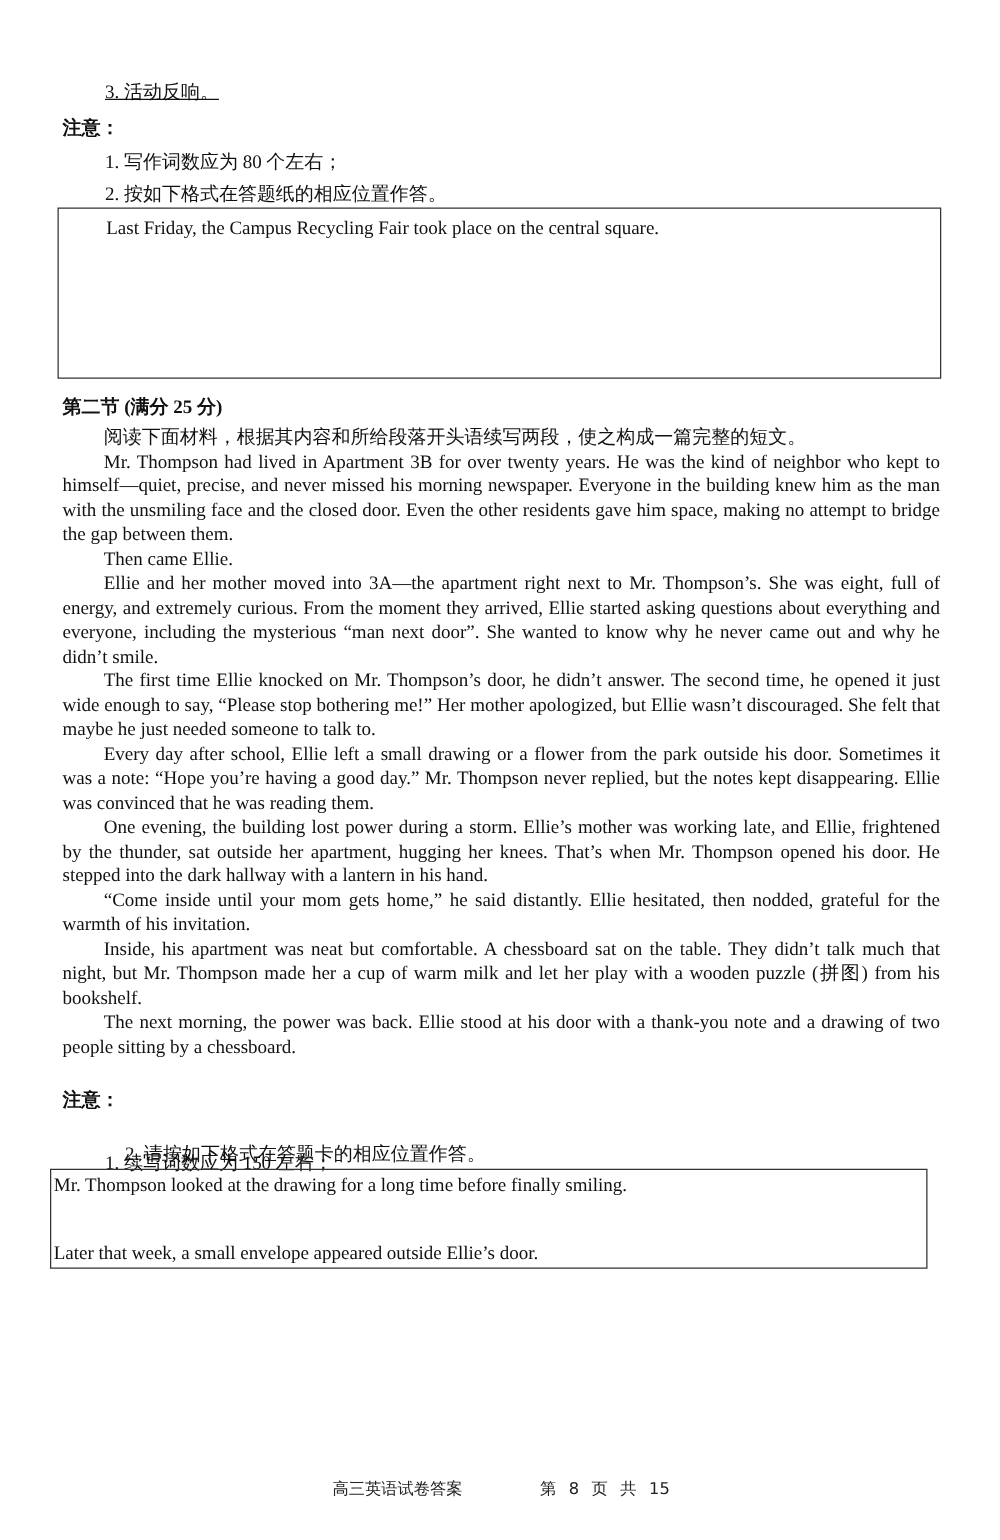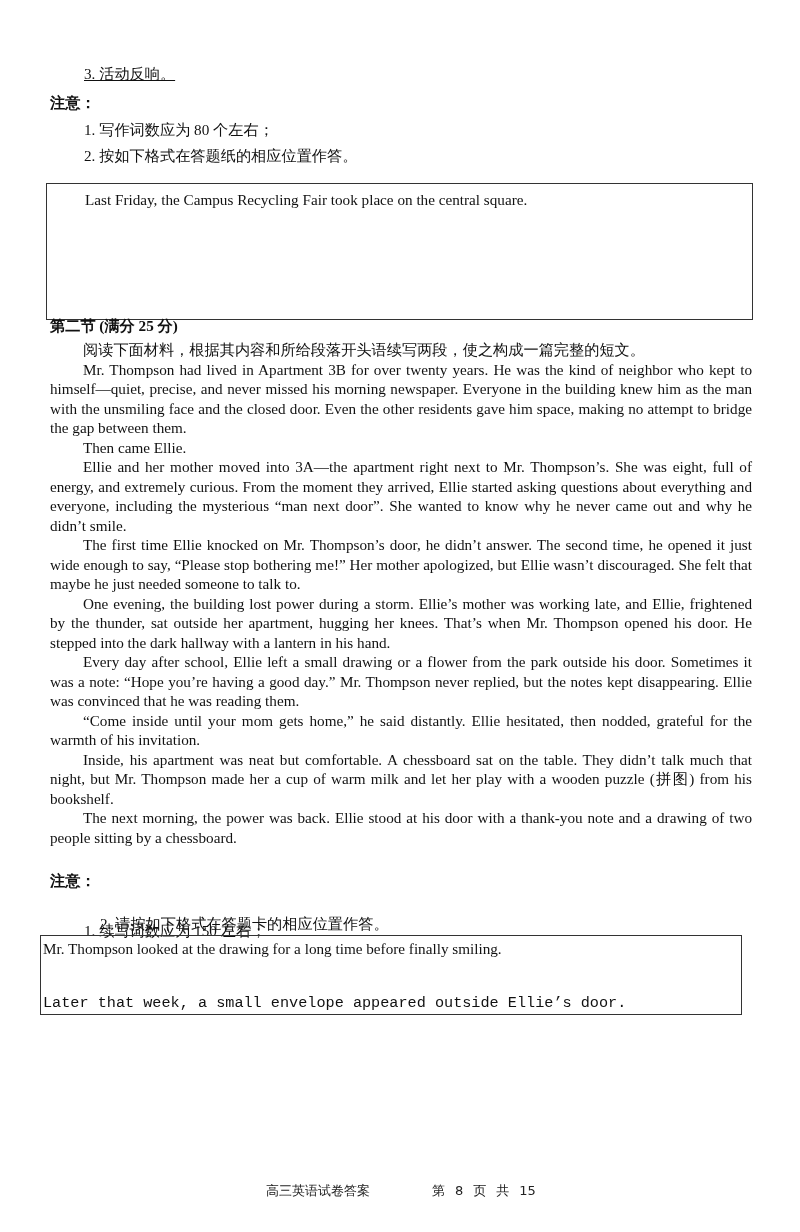--- a/index.html
+++ b/index.html
@@ -24,21 +24,21 @@
     .bold { font-weight: bold; }
 
     
     #item3 { left: 84px; top: 64px; text-decoration: underline; }
     #note1-title { left: 50px; top: 93px; }
     #note1-i1 { left: 84px; top: 120px; }
     #note1-i2 { left: 84px; top: 146px; }
 
     .box1 {
       position: absolute;
-      left: 46px; top: 183px;
+      left: 46px; top: 166px;
       width: 707px; height: 137px;
       border: 1.5px solid #333;
       box-sizing: border-box;
     }
     .box1 .opener {
       position: absolute;
       left: 38px; top: 6px;
       white-space: nowrap;
       line-height: 20px;
     }
@@ -74,21 +74,20 @@
       position: absolute;
       left: 2px; top: 3px;
       white-space: nowrap;
       line-height: 20px;
     }
     .box2 .p2 {
       position: absolute;
       left: 2px; top: 57px;
       white-space: nowrap;
       line-height: 20px;
-      font-family: Liberation Mono, monospace;
     }
 
     .footer {
       position: absolute;
       top: 1182px;
       left: 0;
       width: 800px;
       font-family: "DejaVu Sans", "Liberation Sans", sans-serif;
       font-size: 13px;
       color: #222;
@@ -112,22 +111,22 @@
   </div>
 
   <div id="sec2-title" class="line bold">第二节 (满分 25 分)</div>
 
   <div class="passage">
     <p>阅读下面材料，根据其内容和所给段落开头语续写两段，使之构成一篇完整的短文。</p>
     <p>Mr. Thompson had lived in Apartment 3B for over twenty years. He was the kind of neighbor who kept to himself—quiet, precise, and never missed his morning newspaper. Everyone in the building knew him as the man with the unsmiling face and the closed door. Even the other residents gave him space, making no attempt to bridge the gap between them.</p>
     <p>Then came Ellie.</p>
     <p>Ellie and her mother moved into 3A—the apartment right next to Mr. Thompson’s. She was eight, full of energy, and extremely curious. From the moment they arrived, Ellie started asking questions about everything and everyone, including the mysterious “man next door”. She wanted to know why he never came out and why he didn’t smile.</p>
     <p>The first time Ellie knocked on Mr. Thompson’s door, he didn’t answer. The second time, he opened it just wide enough to say, “Please stop bothering me!” Her mother apologized, but Ellie wasn’t discouraged. She felt that maybe he just needed someone to talk to.</p>
+    <p>Every day after school, Ellie left a small drawing or a flower from the park outside his door. Sometimes it was a note: “Hope you’re having a good day.” Mr. Thompson never replied, but the notes kept disappearing. Ellie was convinced that he was reading them.</p>
     <p>One evening, the building lost power during a storm. Ellie’s mother was working late, and Ellie, frightened by the thunder, sat outside her apartment, hugging her knees. That’s when Mr. Thompson opened his door. He stepped into the dark hallway with a lantern in his hand.</p>
-    <p>Every day after school, Ellie left a small drawing or a flower from the park outside his door. Sometimes it was a note: “Hope you’re having a good day.” Mr. Thompson never replied, but the notes kept disappearing. Ellie was convinced that he was reading them.</p>
     <p>“Come inside until your mom gets home,” he said distantly. Ellie hesitated, then nodded, grateful for the warmth of his invitation.</p>
     <p>Inside, his apartment was neat but comfortable. A chessboard sat on the table. They didn’t talk much that night, but Mr. Thompson made her a cup of warm milk and let her play with a wooden puzzle (拼图) from his bookshelf.</p>
     <p>The next morning, the power was back. Ellie stood at his door with a thank-you note and a drawing of two people sitting by a chessboard.</p>
   </div>
 
   <div id="note2-title" class="line bold">注意：</div>
   <div id="note2-i1" class="line">1.  续写词数应为 150 左右；</div>
   <div id="note2-i2" class="line">2.  请按如下格式在答题卡的相应位置作答。</div>
 
   <div class="box2">

